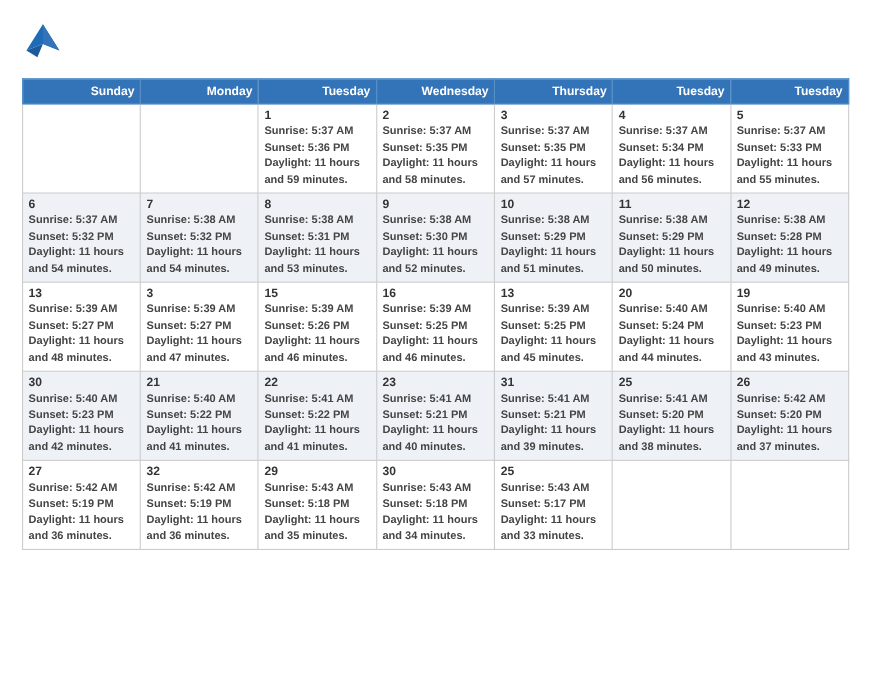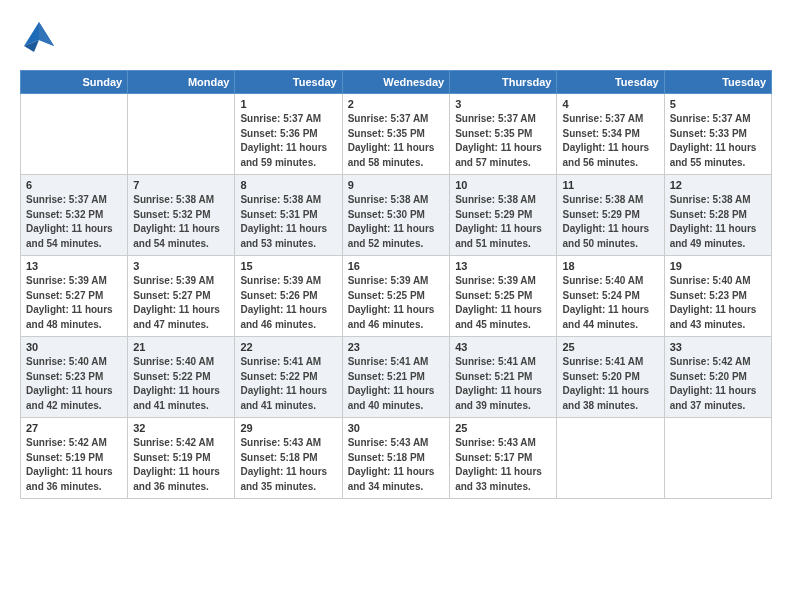--- a/index.html
+++ b/index.html
@@ -211,21 +211,21 @@
           </td>
           <td>
             <span class="day-num">16</span>
             <div class="day-info">Sunrise: 5:39 AM<br>Sunset: 5:25 PM<br>Daylight: 11 hours and 46 minutes.</div>
           </td>
           <td>
             <span class="day-num">13</span>
             <div class="day-info">Sunrise: 5:39 AM<br>Sunset: 5:25 PM<br>Daylight: 11 hours and 45 minutes.</div>
           </td>
           <td>
-            <span class="day-num">18</span>
+            <span class="day-num">20</span>
             <div class="day-info">Sunrise: 5:40 AM<br>Sunset: 5:24 PM<br>Daylight: 11 hours and 44 minutes.</div>
           </td>
           <td>
             <span class="day-num">19</span>
             <div class="day-info">Sunrise: 5:40 AM<br>Sunset: 5:23 PM<br>Daylight: 11 hours and 43 minutes.</div>
           </td>
         </tr>
         <tr class="row-even">
           <td>
             <span class="day-num">30</span>
@@ -237,29 +237,29 @@
           </td>
           <td>
             <span class="day-num">22</span>
             <div class="day-info">Sunrise: 5:41 AM<br>Sunset: 5:22 PM<br>Daylight: 11 hours and 41 minutes.</div>
           </td>
           <td>
             <span class="day-num">23</span>
             <div class="day-info">Sunrise: 5:41 AM<br>Sunset: 5:21 PM<br>Daylight: 11 hours and 40 minutes.</div>
           </td>
           <td>
-            <span class="day-num">43</span>
+            <span class="day-num">31</span>
             <div class="day-info">Sunrise: 5:41 AM<br>Sunset: 5:21 PM<br>Daylight: 11 hours and 39 minutes.</div>
           </td>
           <td>
             <span class="day-num">25</span>
             <div class="day-info">Sunrise: 5:41 AM<br>Sunset: 5:20 PM<br>Daylight: 11 hours and 38 minutes.</div>
           </td>
           <td>
-            <span class="day-num">33</span>
+            <span class="day-num">26</span>
             <div class="day-info">Sunrise: 5:42 AM<br>Sunset: 5:20 PM<br>Daylight: 11 hours and 37 minutes.</div>
           </td>
         </tr>
         <tr class="row-odd">
           <td>
             <span class="day-num">27</span>
             <div class="day-info">Sunrise: 5:42 AM<br>Sunset: 5:19 PM<br>Daylight: 11 hours and 36 minutes.</div>
           </td>
           <td>
             <span class="day-num">32</span>

